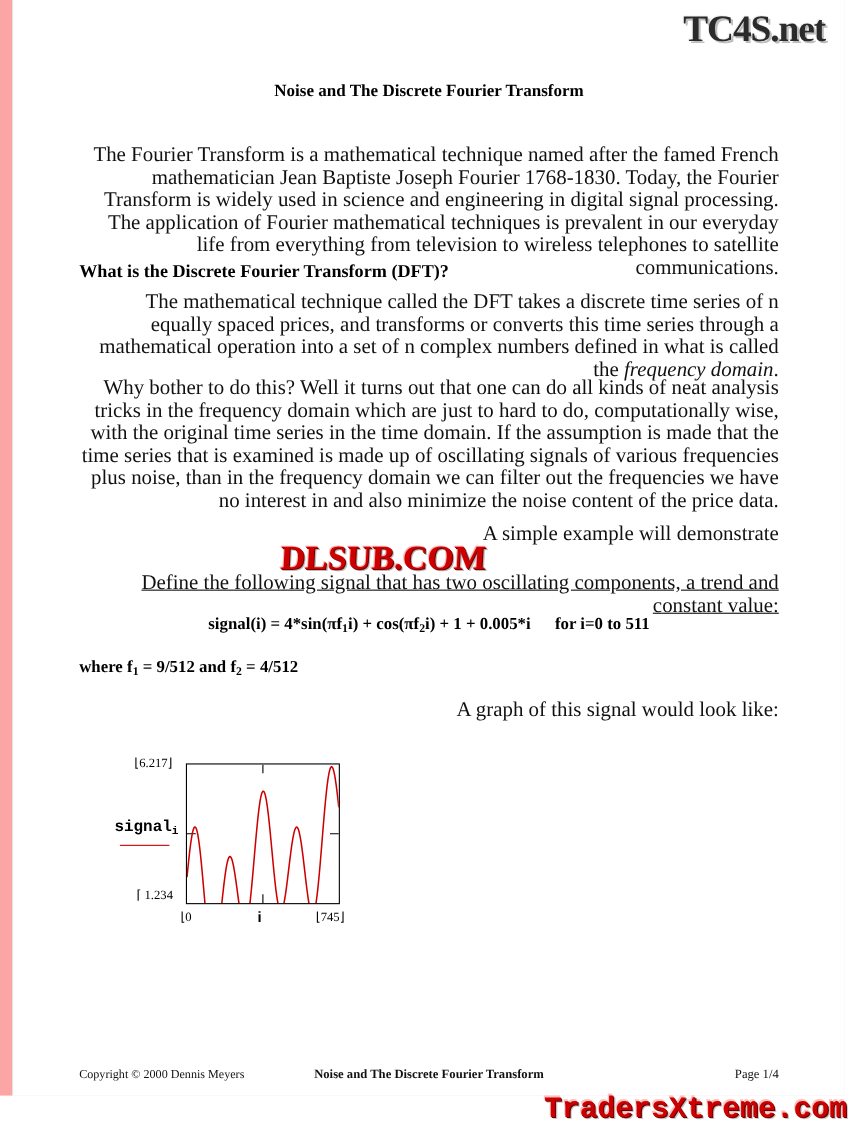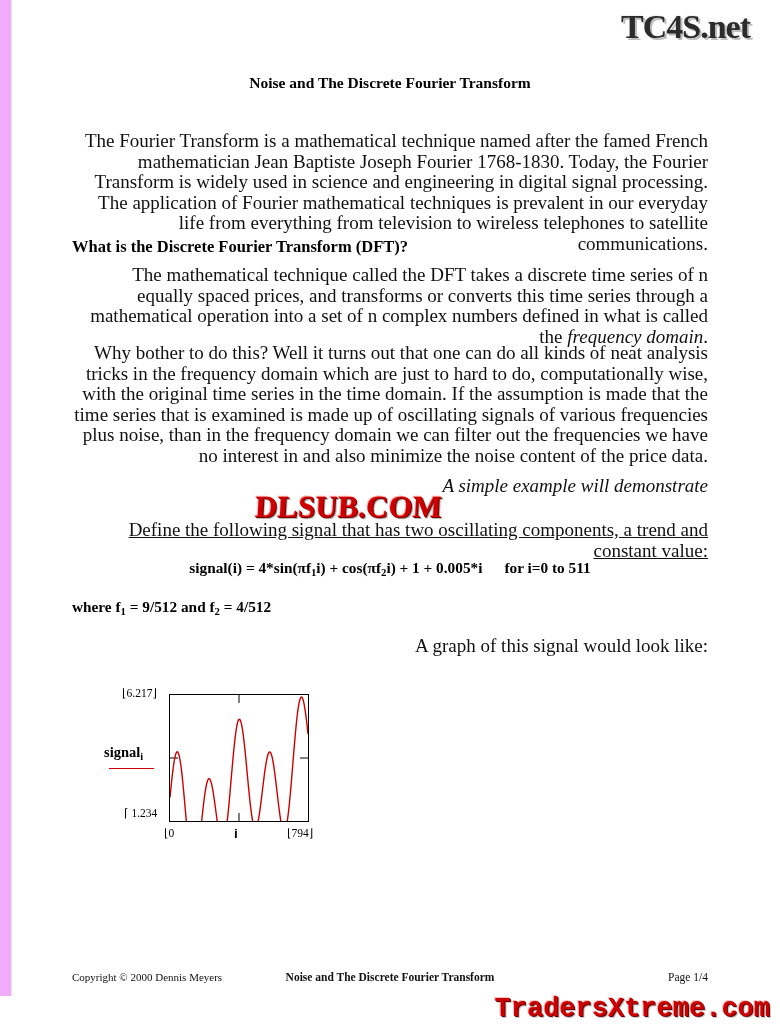--- a/index.html
+++ b/index.html
@@ -7,21 +7,21 @@
     padding: 0;
     background: #8a8a8a;
   }
   body {
     font-family: "Liberation Serif", serif;
   }
   .page {
     position: relative;
     width: 780px;
     height: 1024px;
-    background: #f0abfc;
+    background: #fca5a5;
     overflow: hidden;
   }
   .sheet {
     position: absolute;
     left: 12px;
     top: 0;
     width: 756px;
     height: 996px;
     background: #ffffff;
     box-shadow: 0 0 0 1px #e8e8e8;
@@ -81,21 +81,21 @@
     position: absolute;
     left: 60px;
     width: 636px;
     top: 237px;
     font-weight: bold;
     font-size: 16.5px;
     color: #000;
   }
   .p2 { top: 265px; }
   .p3 { top: 343px; }
-  .p4 { top: 476px; font-style: italic; }
+  .p4 { top: 476px; }
   .p5 { top: 520px; text-decoration: underline; }
 
   .formula {
     position: absolute;
     left: 60px;
     width: 636px;
     top: 559px;
     text-align: center;
     font-weight: bold;
     font-size: 15.3px;
@@ -164,21 +164,21 @@
     font-size: 11.5px;
     color: #000;
     white-space: nowrap;
   }
   .y-legend-label {
     position: absolute;
     left: 0px;
     top: 58px;
     font-size: 14.5px;
     font-weight: bold;
-    font-family: Liberation Serif, serif;
+    font-family: Liberation Mono, monospace;
     color: #000;
     white-space: nowrap;
   }
   .y-legend-line {
     position: absolute;
     left: 5px;
     top: 82px;
     width: 45px;
     height: 0;
     border-top: 1.6px solid #cc0000;
@@ -305,21 +305,21 @@
           <line x1="69" y1="0" x2="69" y2="8" stroke="#000" stroke-width="1"></line>
           <line x1="69" y1="118" x2="69" y2="126" stroke="#000" stroke-width="1"></line>
           <line x1="0" y1="63" x2="8" y2="63" stroke="#000" stroke-width="1"></line>
           <line x1="130" y1="63" x2="138" y2="63" stroke="#000" stroke-width="1"></line>
           <polyline id="signal-curve" fill="none" stroke="#cc0000" stroke-width="1.4" points="0.00,102.42 0.27,99.68 0.54,96.97 0.81,94.28 1.08,91.63 1.35,89.02 1.62,86.47 1.89,83.99 2.16,81.57 2.43,79.22 2.70,76.96 2.97,74.79 3.24,72.72 3.51,70.75 3.78,68.89 4.05,67.14 4.32,65.51 4.59,64.01 4.86,62.64 5.13,61.41 5.40,60.31 5.67,59.36 5.94,58.55 6.21,57.89 6.48,57.38 6.75,57.02 7.02,56.82 7.29,56.77 7.56,56.88 7.83,57.15 8.10,57.57 8.37,58.15 8.64,58.88 8.91,59.76 9.18,60.79 9.45,61.98 9.72,63.30 9.99,64.77 10.26,66.38 10.53,68.12 10.80,69.99 11.07,71.98 11.34,74.10 11.61,76.33 11.88,78.66 12.15,81.10 12.42,83.63 12.69,86.26 12.96,88.96 13.23,91.73 13.50,94.58 13.77,97.48 14.04,100.43 14.31,103.43 14.58,106.46 14.85,109.51 15.12,112.59 15.39,115.67 15.66,118.76 15.93,121.84 16.20,124.90 16.47,127.94 16.74,130.95 17.01,133.92 17.28,136.84 17.55,139.71 17.82,142.51 18.09,145.25 18.36,147.90 18.63,150.47 18.90,152.95 19.17,155.33 19.44,157.60 19.71,159.77 19.98,161.81 20.25,163.74 20.52,165.54 20.79,167.21 21.06,168.75 21.33,170.15 21.60,171.40 21.87,172.52 22.14,173.48 22.41,174.30 22.68,174.96 22.95,175.48 23.23,175.84 23.50,176.05 23.77,176.10 24.04,176.01 24.31,175.76 24.58,175.37 24.85,174.83 25.12,174.14 25.39,173.32 25.66,172.35 25.93,171.25 26.20,170.02 26.47,168.66 26.74,167.18 27.01,165.58 27.28,163.87 27.55,162.06 27.82,160.15 28.09,158.14 28.36,156.05 28.63,153.88 28.90,151.63 29.17,149.32 29.44,146.95 29.71,144.53 29.98,142.07 30.25,139.57 30.52,137.05 30.79,134.50 31.06,131.95 31.33,129.38 31.60,126.83 31.87,124.28 32.14,121.76 32.41,119.26 32.68,116.80 32.95,114.38 33.22,112.01 33.49,109.69 33.76,107.44 34.03,105.26 34.30,103.16 34.57,101.13 34.84,99.20 35.11,97.36 35.38,95.62 35.65,93.98 35.92,92.45 36.19,91.04 36.46,89.74 36.73,88.56 37.00,87.50 37.27,86.57 37.54,85.76 37.81,85.09 38.08,84.54 38.35,84.13 38.62,83.85 38.89,83.69 39.16,83.68 39.43,83.79 39.70,84.03 39.97,84.39 40.24,84.89 40.51,85.50 40.78,86.24 41.05,87.09 41.32,88.05 41.59,89.12 41.86,90.30 42.13,91.58 42.40,92.95 42.67,94.41 42.94,95.95 43.21,97.57 43.48,99.25 43.75,101.01 44.02,102.82 44.29,104.68 44.56,106.58 44.83,108.52 45.10,110.49 45.37,112.48 45.64,114.48 45.91,116.49 46.18,118.49 46.45,120.49 46.72,122.47 46.99,124.42 47.26,126.34 47.53,128.22 47.80,130.05 48.07,131.83 48.34,133.55 48.61,135.19 48.88,136.77 49.15,138.25 49.42,139.65 49.69,140.96 49.96,142.17 50.23,143.27 50.50,144.25 50.77,145.13 51.04,145.88 51.31,146.51 51.58,147.01 51.85,147.38 52.12,147.62 52.39,147.71 52.66,147.67 52.93,147.49 53.20,147.17 53.47,146.71 53.74,146.10 54.01,145.35 54.28,144.46 54.55,143.42 54.82,142.25 55.09,140.94 55.36,139.49 55.63,137.91 55.90,136.20 56.17,134.36 56.44,132.40 56.71,130.33 56.98,128.13 57.25,125.83 57.52,123.43 57.79,120.93 58.06,118.34 58.33,115.66 58.60,112.91 58.87,110.08 59.14,107.19 59.41,104.24 59.68,101.24 59.95,98.20 60.22,95.12 60.49,92.02 60.76,88.90 61.03,85.77 61.30,82.64 61.57,79.51 61.84,76.40 62.11,73.31 62.38,70.26 62.65,67.24 62.92,64.27 63.19,61.36 63.46,58.50 63.73,55.72 64.00,53.02 64.27,50.40 64.54,47.87 64.81,45.45 65.08,43.12 65.35,40.91 65.62,38.82 65.89,36.85 66.16,35.01 66.43,33.30 66.70,31.73 66.97,30.30 67.24,29.01 67.51,27.88 67.78,26.89 68.05,26.06 68.32,25.39 68.59,24.87 68.86,24.51 69.14,24.31 69.41,24.27 69.68,24.39 69.95,24.67 70.22,25.11 70.49,25.70 70.76,26.45 71.03,27.35 71.30,28.39 71.57,29.58 71.84,30.92 72.11,32.39 72.38,33.99 72.65,35.72 72.92,37.58 73.19,39.55 73.46,41.63 73.73,43.82 74.00,46.11 74.27,48.49 74.54,50.96 74.81,53.50 75.08,56.12 75.35,58.79 75.62,61.53 75.89,64.30 76.16,67.12 76.43,69.97 76.70,72.84 76.97,75.73 77.24,78.63 77.51,81.52 77.78,84.40 78.05,87.26 78.32,90.10 78.59,92.90 78.86,95.66 79.13,98.37 79.40,101.03 79.67,103.62 79.94,106.14 80.21,108.57 80.48,110.93 80.75,113.19 81.02,115.36 81.29,117.42 81.56,119.37 81.83,121.21 82.10,122.93 82.37,124.53 82.64,126.00 82.91,127.35 83.18,128.55 83.45,129.63 83.72,130.56 83.99,131.36 84.26,132.01 84.53,132.53 84.80,132.89 85.07,133.12 85.34,133.21 85.61,133.15 85.88,132.95 86.15,132.61 86.42,132.14 86.69,131.53 86.96,130.79 87.23,129.93 87.50,128.93 87.77,127.82 88.04,126.60 88.31,125.26 88.58,123.81 88.85,122.27 89.12,120.63 89.39,118.91 89.66,117.10 89.93,115.21 90.20,113.26 90.47,111.24 90.74,109.17 91.01,107.05 91.28,104.89 91.55,102.70 91.82,100.48 92.09,98.25 92.36,96.01 92.63,93.76 92.90,91.52 93.17,89.29 93.44,87.09 93.71,84.91 93.98,82.77 94.25,80.67 94.52,78.62 94.79,76.63 95.06,74.70 95.33,72.85 95.60,71.07 95.87,69.37 96.14,67.76 96.41,66.25 96.68,64.83 96.95,63.52 97.22,62.32 97.49,61.23 97.76,60.26 98.03,59.41 98.30,58.67 98.57,58.07 98.84,57.59 99.11,57.24 99.38,57.02 99.65,56.94 99.92,56.98 100.19,57.16 100.46,57.46 100.73,57.90 101.00,58.47 101.27,59.16 101.54,59.98 101.81,60.92 102.08,61.98 102.35,63.16 102.62,64.45 102.89,65.85 103.16,67.35 103.43,68.96 103.70,70.65 103.97,72.44 104.24,74.30 104.51,76.24 104.78,78.26 105.05,80.33 105.32,82.47 105.59,84.65 105.86,86.87 106.13,89.13 106.40,91.42 106.67,93.73 106.94,96.04 107.21,98.37 107.48,100.69 107.75,102.99 108.02,105.28 108.29,107.54 108.56,109.76 108.83,111.95 109.10,114.08 109.37,116.15 109.64,118.16 109.91,120.09 110.18,121.94 110.45,123.71 110.72,125.39 110.99,126.96 111.26,128.43 111.53,129.79 111.80,131.03 112.07,132.15 112.34,133.15 112.61,134.01 112.88,134.74 113.15,135.33 113.42,135.77 113.69,136.08 113.96,136.23 114.23,136.24 114.50,136.10 114.77,135.80 115.05,135.35 115.32,134.75 115.59,134.00 115.86,133.10 116.13,132.04 116.40,130.84 116.67,129.49 116.94,128.00 117.21,126.36 117.48,124.59 117.75,122.68 118.02,120.64 118.29,118.47 118.56,116.19 118.83,113.78 119.10,111.27 119.37,108.65 119.64,105.94 119.91,103.13 120.18,100.24 120.45,97.27 120.72,94.23 120.99,91.12 121.26,87.96 121.53,84.75 121.80,81.51 122.07,78.23 122.34,74.92 122.61,71.61 122.88,68.28 123.15,64.96 123.42,61.65 123.69,58.35 123.96,55.08 124.23,51.85 124.50,48.66 124.77,45.52 125.04,42.44 125.31,39.42 125.58,36.48 125.85,33.62 126.12,30.85 126.39,28.18 126.66,25.60 126.93,23.14 127.20,20.78 127.47,18.55 127.74,16.44 128.01,14.46 128.28,12.62 128.55,10.91 128.82,9.35 129.09,7.93 129.36,6.65 129.63,5.53 129.90,4.56 130.17,3.75 130.44,3.09 130.71,2.59 130.98,2.24 131.25,2.05 131.52,2.01 131.79,2.13 132.06,2.40 132.33,2.82 132.60,3.39 132.87,4.11 133.14,4.97 133.41,5.97 133.68,7.10 133.95,8.36 134.22,9.75 134.49,11.26 134.76,12.88 135.03,14.61 135.30,16.45 135.57,18.38 135.84,20.40 136.11,22.51 136.38,24.69 136.65,26.94 136.92,29.25 137.19,31.62 137.46,34.03 137.73,36.48 138.00,38.96"></polyline>
         </svg>
       </div>
 
       <div class="x-left-label"><span class="brk">⌊</span><span>0</span></div>
       <div class="x-mid-label">i</div>
-      <div class="x-right-label"><span class="brk">⌊</span><span>794</span><span class="brk">⌋</span></div>
+      <div class="x-right-label"><span class="brk">⌊</span><span>745</span><span class="brk">⌋</span></div>
     </div>
 
 
     <div class="footer">
       <div class="footer-left">Copyright © 2000 Dennis Meyers</div>
       <div class="footer-center">Noise and The Discrete Fourier Transform</div>
       <div class="footer-right">Page 1/4</div>
     </div>
 
   </div>

